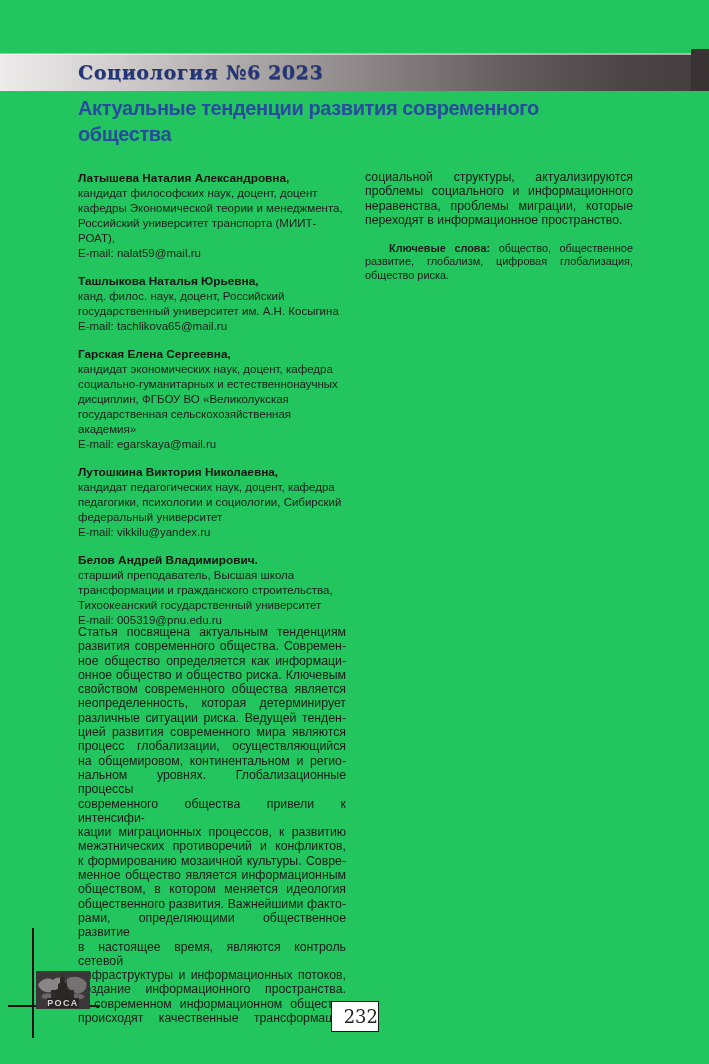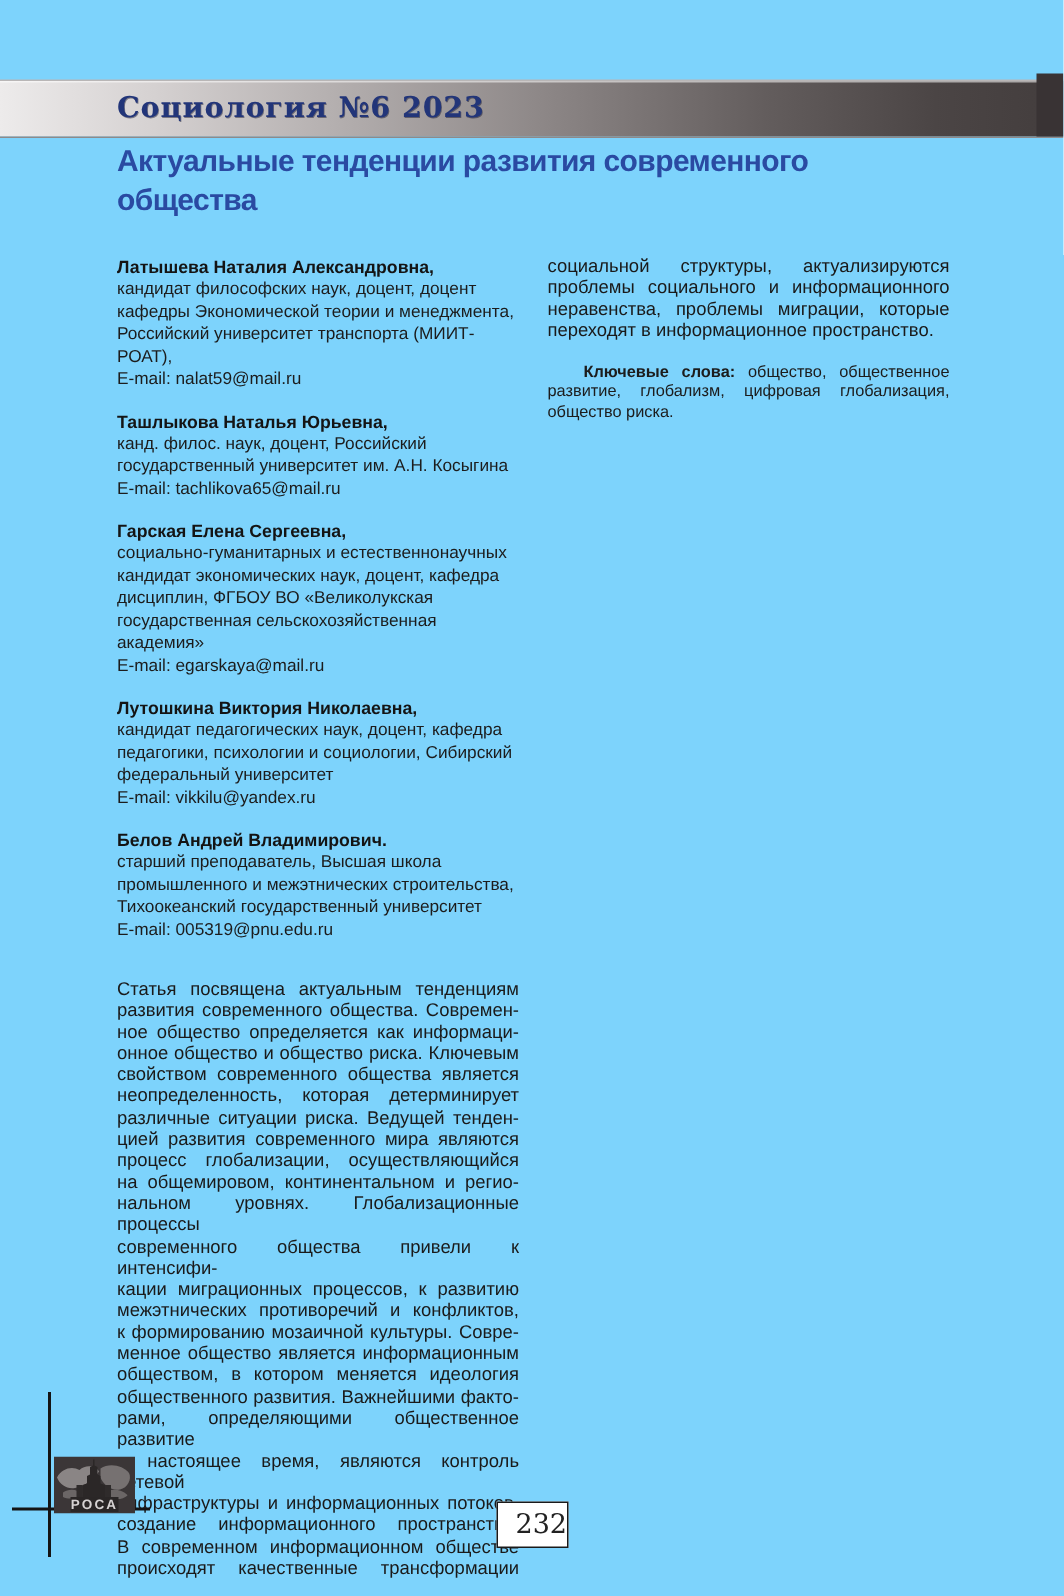--- a/index.html
+++ b/index.html
@@ -1,19 +1,19 @@
 <!DOCTYPE html>
 <html><head>
 <meta charset="utf-8">
 <style>
   html,body { margin:0; padding:0; background:#ffffff; }
   .page {
     position: relative;
     width: 709px; height: 1064px;
-    background: #7dd3fc;
+    background: #22c55e;
     font-family: "Liberation Sans", sans-serif;
     color: #1c1c1c;
     overflow: hidden;
   }
 
   
   .band {
     position: absolute; left:0; right:0; top:53px; height:37px;
     background: linear-gradient(to right,
       #edebeb 0%, #d6d2d2 14%, #b3aeae 32%, #8b8585 52%,
@@ -44,21 +44,21 @@
     white-space: pre-line;
   }
 
   
   .authors { position: absolute; left:78px; top:171px; width:268px; }
   .author { margin-bottom: 13px; }
   .a-name  { font-weight: bold; font-size: 11.8px; line-height: 15px; color:#141414; }
   .a-details .tl { font-size: 11.5px; line-height: 15px; color:#1c1c1c; }
 
   
-  .abstract-left  { position:absolute; left:78px;  top:652px; width:268px; }
+  .abstract-left  { position:absolute; left:78px;  top:625px; width:268px; }
   .abstract-right { position:absolute; left:365px; top:170px; width:268px; }
   .abstract-left .tl, .abstract-right .tl {
     font-size: 12.3px; line-height: 14.3px; color:#1a1a1a;
   }
   .jall  .tl { text-align: justify; text-align-last: justify; }
   .jbody .tl { text-align: justify; text-align-last: justify; }
   .jbody .tl-last { text-align-last: left; }
 
   
   .keywords {
@@ -111,41 +111,41 @@
       <div class="a-name">Ташлыкова Наталья Юрьевна,</div>
       <div class="a-details">
           <div class="tl">канд. филос. наук, доцент, Российский</div>
           <div class="tl">государственный университет им. А.Н. Косыгина</div>
           <div class="tl tl-last">E-mail: tachlikova65@mail.ru</div>
         </div>
     </div>
     <div class="author">
       <div class="a-name">Гарская Елена Сергеевна,</div>
       <div class="a-details">
+          <div class="tl">кандидат экономических наук, доцент, кафедра</div>
           <div class="tl">социально-гуманитарных и естественнонаучных</div>
-          <div class="tl">кандидат экономических наук, доцент, кафедра</div>
           <div class="tl">дисциплин, ФГБОУ ВО «Великолукская</div>
           <div class="tl">государственная сельскохозяйственная академия»</div>
           <div class="tl tl-last">E-mail: egarskaya@mail.ru</div>
         </div>
     </div>
     <div class="author">
       <div class="a-name">Лутошкина Виктория Николаевна,</div>
       <div class="a-details">
           <div class="tl">кандидат педагогических наук, доцент, кафедра</div>
           <div class="tl">педагогики, психологии и социологии, Сибирский</div>
           <div class="tl">федеральный университет</div>
           <div class="tl tl-last">E-mail: vikkilu@yandex.ru</div>
         </div>
     </div>
     <div class="author">
       <div class="a-name">Белов Андрей Владимирович.</div>
       <div class="a-details">
           <div class="tl">старший преподаватель, Высшая школа</div>
-          <div class="tl">промышленного и межэтнических строительства,</div>
+          <div class="tl">трансформации и гражданского строительства,</div>
           <div class="tl">Тихоокеанский государственный университет</div>
           <div class="tl tl-last">E-mail: 005319@pnu.edu.ru</div>
         </div>
     </div>
   </div>
 
   <div class="abstract-left jall">
       <div class="tl">Статья посвящена актуальным тенденциям</div>
       <div class="tl">развития современного общества. Современ-</div>
       <div class="tl">ное общество определяется как информаци-</div>

